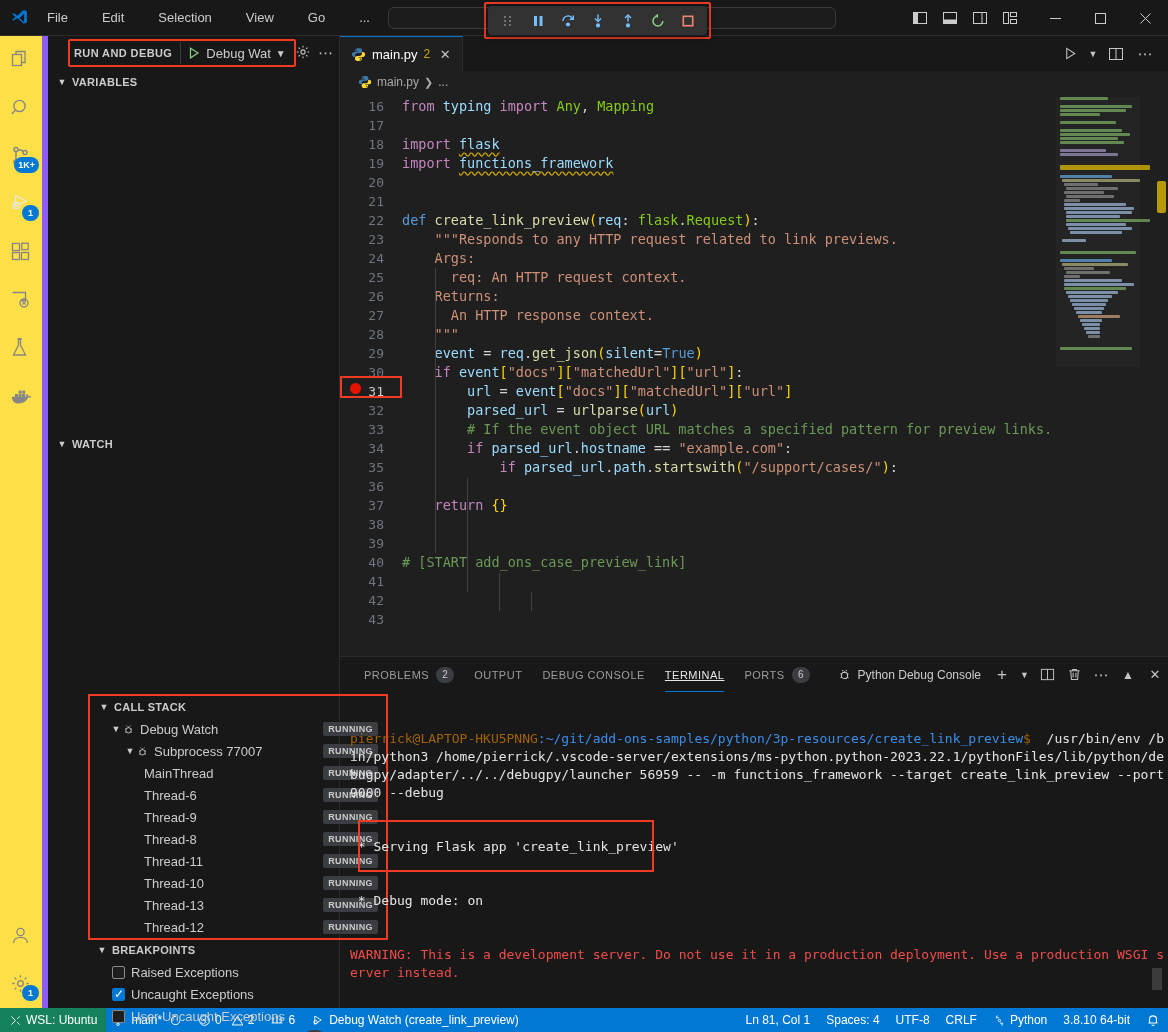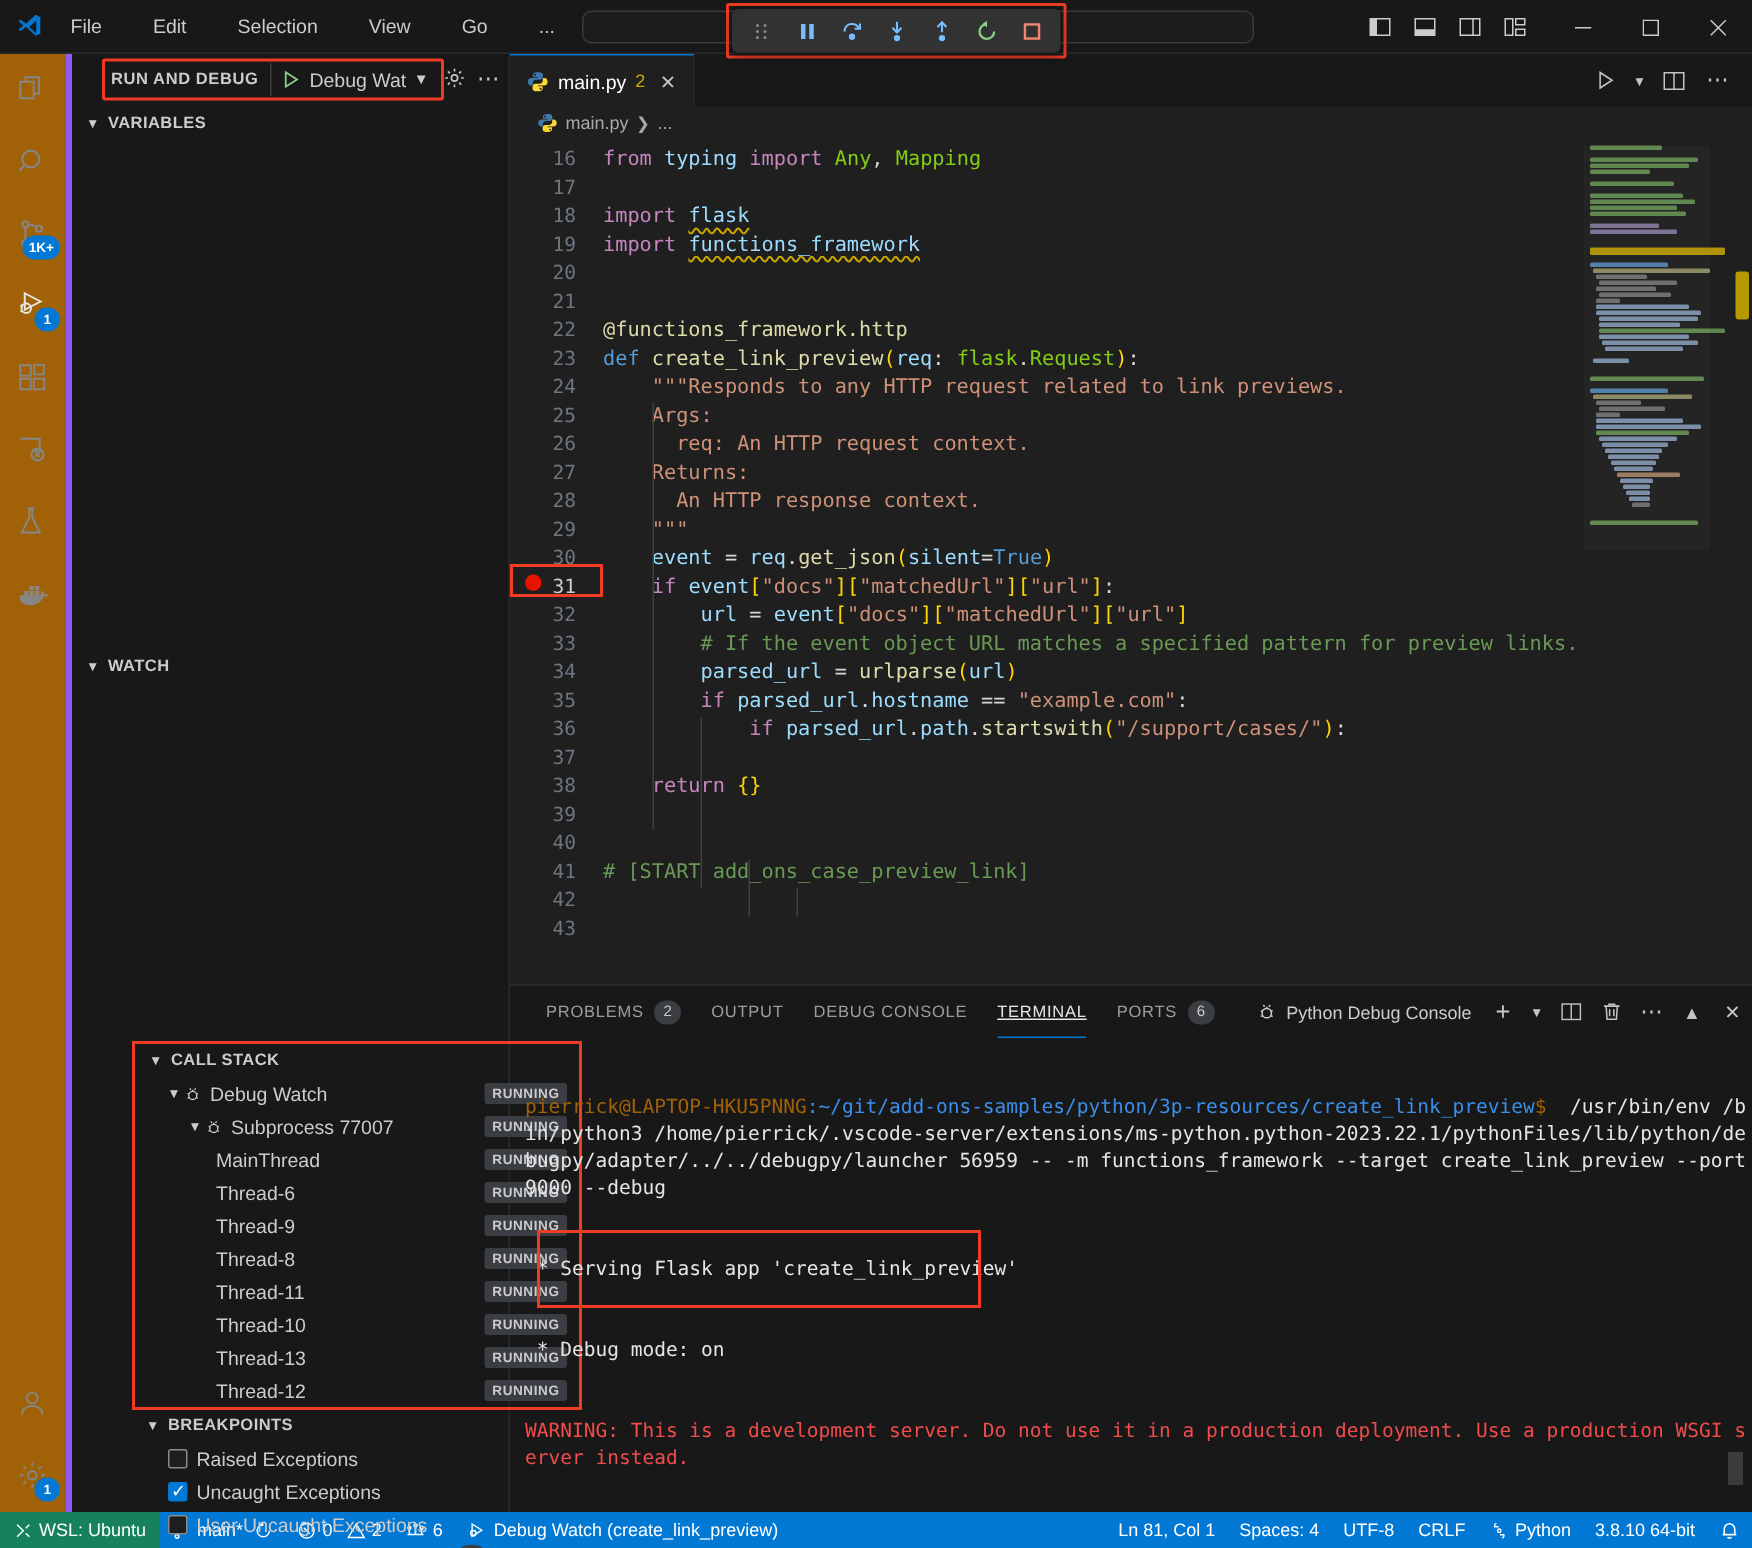--- a/index.html
+++ b/index.html
@@ -46,22 +46,22 @@
   }
   .dt-btn { width: 27px; height: 23px; display: flex; align-items: center; justify-content: center; border-radius: 4px; }
   .grip { display: grid; grid-template-columns: 2px 2px; gap: 2px 3px; width: 7px; }
   .grip i { width: 2px; height: 2px; background: #8a8a8a; border-radius: 50%; display: block; }
 
   
   .mainrow { flex: 1 1 auto; display: flex; min-height: 0; }
 
   
   .activitybar {
-    width: 48px; background: #a16207; display: flex; flex-direction: column;
-    align-items: center; flex: 0 0 48px; border-right: 4px solid #8b5cf6;
+    width: 48px; background: #fde047; display: flex; flex-direction: column;
+    align-items: center; flex: 0 0 48px; border-right: 6px solid #8b5cf6;
   }
   .act { position: relative; width: 48px; height: 48px; display: flex; align-items: center; justify-content: center; color: #868686; }
   .act.active { color: #e7e7e7; }
   .act.active:before { content:""; position: absolute; left: 0; top: 0; bottom: 0; width: 2px; background: #0078d4; }
   .badge {
     position: absolute; right: 6px; bottom: 7px; background: #0078d4; color: #fff;
     border-radius: 9px; min-width: 17px; height: 16px; padding: 0 4px;
     font-size: 9px; font-weight: bold; display: flex; align-items: center; justify-content: center;
     font-family: "Liberation Sans", sans-serif;
   }
@@ -584,33 +584,32 @@
           <div class="ind" style="left:65px;top:385px;height:114px"></div>
           <div class="ind" style="left:97px;top:480px;height:38px"></div>
           <div class="ind" style="left:129px;top:499px;height:19px"></div>
 
           <div class="cl"><span class="t-kw">from</span> <span class="t-var">typing</span> <span class="t-kw">import</span> <span class="t-cls">Any</span><span class="t-op">,</span> <span class="t-cls">Mapping</span></div>
           <div class="cl"> </div>
           <div class="cl"><span class="t-kw">import</span> <span class="t-var squiggle">flask</span></div>
           <div class="cl"><span class="t-kw">import</span> <span class="t-var squiggle">functions_framework</span></div>
           <div class="cl"> </div>
           <div class="cl"> </div>
-          <div class="cl"><span class="t-dec">@functions_framework.http</span></div>
           <div class="cl"><span class="t-kw2">def</span> <span class="t-fn">create_link_preview</span><span class="t-punc">(</span><span class="t-var">req</span><span class="t-op">: </span><span class="t-cls">flask</span><span class="t-op">.</span><span class="t-cls">Request</span><span class="t-punc">)</span><span class="t-op">:</span></div>
           <div class="cl">    <span class="t-str">"""Responds to any HTTP request related to link previews.</span></div>
           <div class="cl">    <span class="t-str">Args:</span></div>
           <div class="cl">      <span class="t-str">req: An HTTP request context.</span></div>
           <div class="cl">    <span class="t-str">Returns:</span></div>
           <div class="cl">      <span class="t-str">An HTTP response context.</span></div>
           <div class="cl">    <span class="t-str">"""</span></div>
           <div class="cl">    <span class="t-var">event</span> <span class="t-op">=</span> <span class="t-var">req</span><span class="t-op">.</span><span class="t-fn">get_json</span><span class="t-punc">(</span><span class="t-var">silent</span><span class="t-op">=</span><span class="t-kw2">True</span><span class="t-punc">)</span></div>
           <div class="cl">    <span class="t-kw">if</span> <span class="t-var">event</span><span class="t-punc">[</span><span class="t-str">"docs"</span><span class="t-punc">][</span><span class="t-str">"matchedUrl"</span><span class="t-punc">][</span><span class="t-str">"url"</span><span class="t-punc">]</span><span class="t-op">:</span></div>
           <div class="cl">        <span class="t-var">url</span> <span class="t-op">=</span> <span class="t-var">event</span><span class="t-punc">[</span><span class="t-str">"docs"</span><span class="t-punc">][</span><span class="t-str">"matchedUrl"</span><span class="t-punc">][</span><span class="t-str">"url"</span><span class="t-punc">]</span></div>
+          <div class="cl">        <span class="t-var">parsed_url</span> <span class="t-op">=</span> <span class="t-fn">urlparse</span><span class="t-punc">(</span><span class="t-var">url</span><span class="t-punc">)</span></div>
           <div class="cl">        <span class="t-cmt"># If the event object URL matches a specified pattern for preview links.</span></div>
-          <div class="cl">        <span class="t-var">parsed_url</span> <span class="t-op">=</span> <span class="t-fn">urlparse</span><span class="t-punc">(</span><span class="t-var">url</span><span class="t-punc">)</span></div>
           <div class="cl">        <span class="t-kw">if</span> <span class="t-var">parsed_url</span><span class="t-op">.</span><span class="t-var">hostname</span> <span class="t-op">==</span> <span class="t-str">"example.com"</span><span class="t-op">:</span></div>
           <div class="cl">            <span class="t-kw">if</span> <span class="t-var">parsed_url</span><span class="t-op">.</span><span class="t-var">path</span><span class="t-op">.</span><span class="t-fn">startswith</span><span class="t-punc">(</span><span class="t-str">"/support/cases/"</span><span class="t-punc">)</span><span class="t-op">:</span></div>
           <div class="cl"> </div>
           <div class="cl">    <span class="t-kw">return</span> <span class="t-punc">{}</span></div>
           <div class="cl"> </div>
           <div class="cl"> </div>
           <div class="cl"><span class="t-cmt"># [START add_ons_case_preview_link]</span></div>
           <div class="cl"> </div>
         </div>
 

